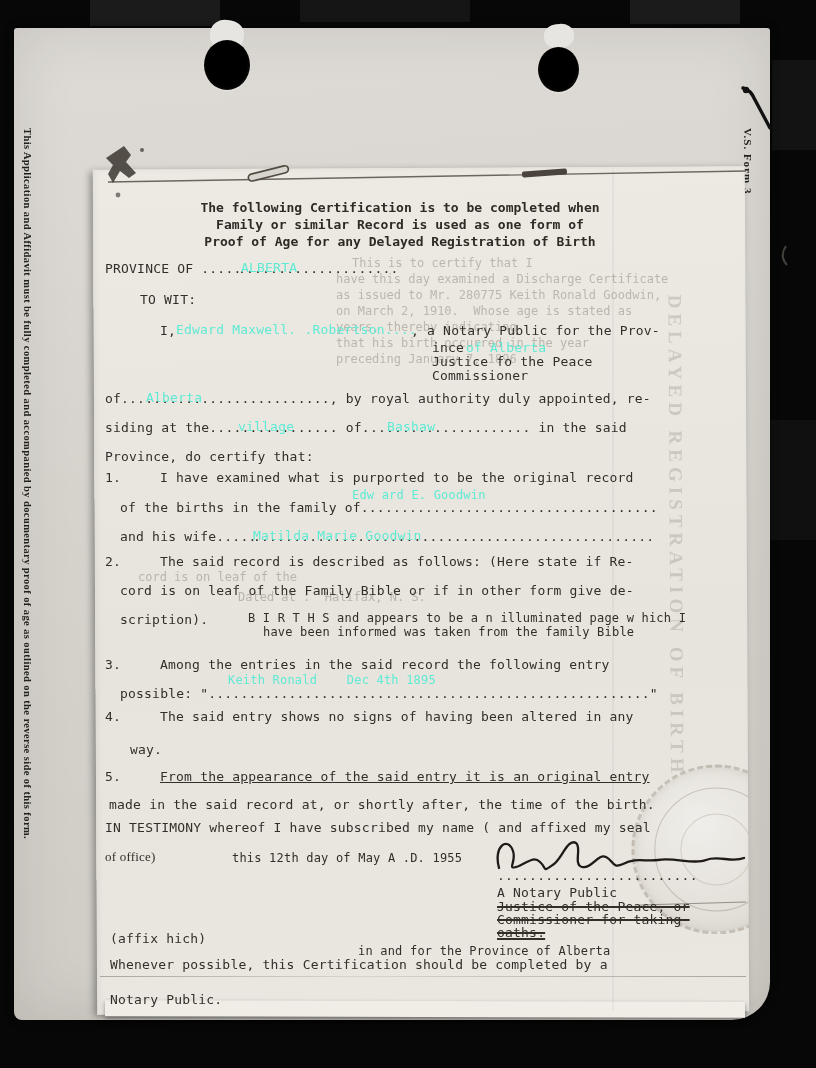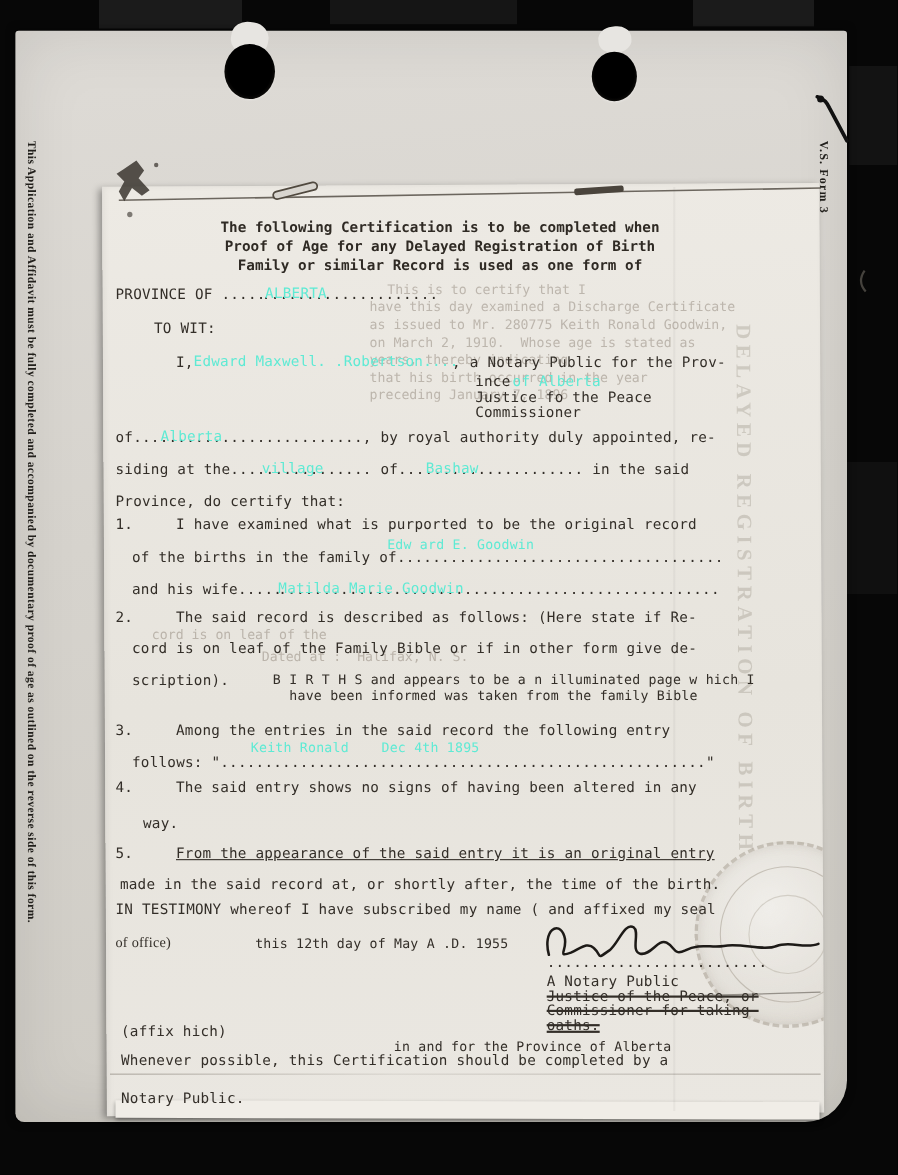--- a/index.html
+++ b/index.html
@@ -82,22 +82,22 @@
       <div class="seal-inner"></div>
       <div class="seal-core"></div>
     </div>
   </div>
   <div class="bottom-sliver"></div>
   <div class="crease-h"></div>
   <div class="crease-v"></div>
 
   <div class="heading">
     <div>The following Certification is to be completed when</div>
+    <div>Family or similar Record is used as one form of</div>
     <div>Proof of Age for any Delayed Registration of Birth</div>
-    <div>Family or similar Record is used as one form of</div>
   </div>
 
   <div id="ghost-layer">
       <span class="ghostline" style="left: 352px; top: 256px;">This is to certify that I</span>
       <span class="ghostline" style="left: 336px; top: 272px;">have this day examined a Discharge Certificate</span>
       <span class="ghostline" style="left: 336px; top: 288px;">as issued to Mr. 280775 Keith Ronald Goodwin,</span>
       <span class="ghostline" style="left: 336px; top: 304px;">on March 2, 1910.  Whose age is stated as</span>
       <span class="ghostline" style="left: 336px; top: 320px;">years, thereby indicating</span>
       <span class="ghostline" style="left: 336px; top: 336px;">that his birth occurred in the year</span>
       <span class="ghostline" style="left: 336px; top: 352px;">preceding January 7, 1896</span>
@@ -132,21 +132,21 @@
       <span class="t light" style="left: 253px; top: 529px;">Matilda Marie Goodwin</span>
       <span class="t dark" style="left: 105px; top: 555px;">2.</span>
       <span class="t dark" style="left: 160px; top: 555px;">The said record is described as follows: (Here state if Re-</span>
       <span class="t dark" style="left: 120px; top: 584px;">cord is on leaf of the Family Bible or if in other form give de-</span>
       <span class="t dark" style="left: 120px; top: 613px;">scription).</span>
       <span class="t dark s12" style="left: 248px; top: 611px;">B I R T H S and appears to be a n illuminated page w hich I</span>
       <span class="t dark s12" style="left: 263px; top: 625px;">have been informed was taken from the family Bible</span>
       <span class="t dark" style="left: 105px; top: 658px;">3.</span>
       <span class="t dark" style="left: 160px; top: 658px;">Among the entries in the said record the following entry</span>
       <span class="t light s12" style="left: 228px; top: 673px;">Keith Ronald    Dec 4th 1895</span>
-      <span class="t dark" style="left: 120px; top: 687px;">follows: "......................................................."</span>
+      <span class="t dark" style="left: 120px; top: 687px;">possible: "......................................................."</span>
       <span class="t dark" style="left: 105px; top: 710px;">4.</span>
       <span class="t dark" style="left: 160px; top: 710px;">The said entry shows no signs of having been altered in any</span>
       <span class="t dark" style="left: 130px; top: 743px;">way.</span>
       <span class="t dark" style="left: 105px; top: 770px;">5.</span>
       <span class="t dark" style="left: 160px; top: 770px; text-decoration: underline;">From the appearance of the said entry it is an original entry</span>
       <span class="t dark" style="left: 109px; top: 798px;">made in the said record at, or shortly after, the time of the birth.</span>
       <span class="t dark" style="left: 105px; top: 821px;">IN TESTIMONY whereof I have subscribed my name ( and affixed my seal</span>
       <span class="t dark" style="left: 105px; top: 850px; font-family: Liberation Serif, serif;">of office)</span>
       <span class="t dark s12" style="left: 232px; top: 851px;">this 12th day of May A .D. 1955</span>
       <span class="t dark" style="left: 497px; top: 869px;">.........................</span>

